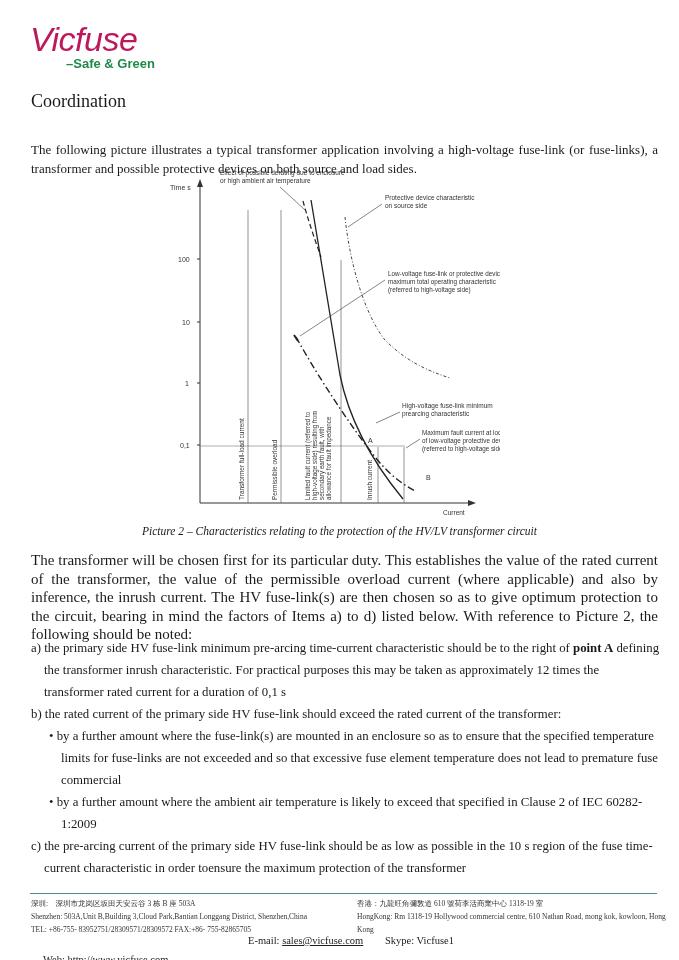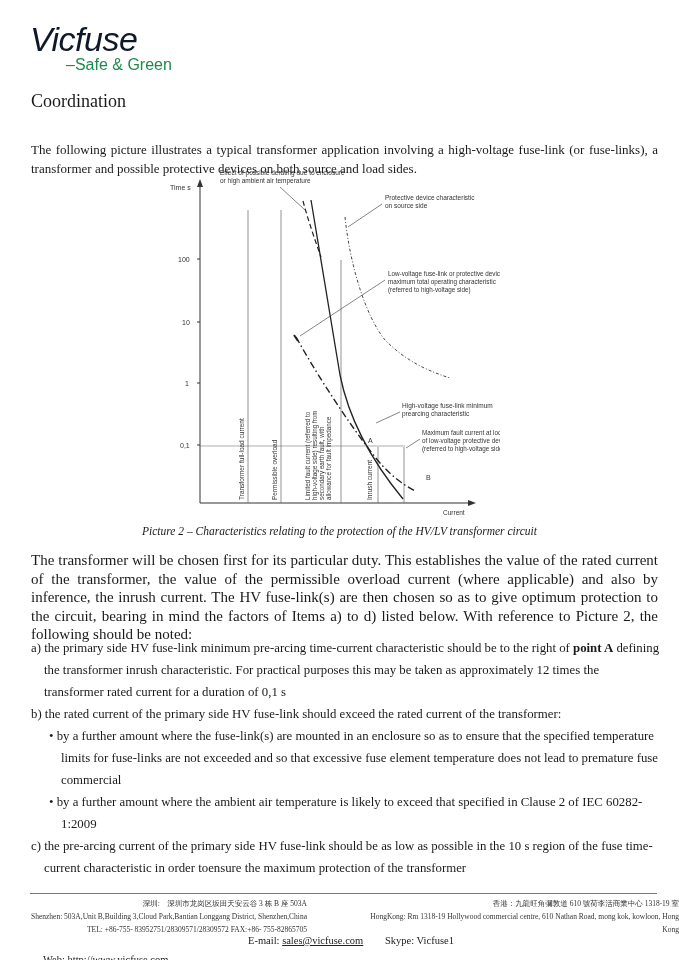--- a/index.html
+++ b/index.html
@@ -1,30 +1,30 @@
 <!DOCTYPE html>
 <html><head>
 <meta charset="utf-8">
 <style>
   html, body { margin: 0; padding: 0; background: #ffffff; }
   body { width: 679px; height: 960px; position: relative; overflow: hidden; font-family: "Liberation Serif", serif; color: #1a1a1a; }
   .logo { position: absolute; left: 30px; top: 22px; }
-  .logo-main { font-family: "Liberation Sans", sans-serif; font-style: italic; font-size: 34px; color: #0f172a; line-height: 34px; letter-spacing: -0.5px; }
-  .logo-sub { font-family: "Liberation Sans", sans-serif; font-weight: normal; font-size: 16px; color: #1e8a4a; margin-left: 36px; margin-top: 0px; }
+  .logo-main { font-family: "Liberation Sans", sans-serif; font-style: italic; font-size: 34px; color: #be185d; line-height: 34px; letter-spacing: -0.5px; }
+  .logo-sub { font-family: "Liberation Sans", sans-serif; font-weight: bold; font-size: 13px; color: #1e8a4a; margin-left: 36px; margin-top: 0px; }
   .title { position: absolute; left: 31px; top: 91px; font-weight: normal; font-size: 18px; }
   .intro { position: absolute; left: 31px; top: 117px; width: 627px; font-size: 13px; line-height: 19px; text-align: justify; margin-top: 23px; }
   .chart { position: absolute; left: 160px; top: 165px; width: 340px; height: 360px; }
   .caption { position: absolute; left: 0; width: 679px; top: 525px; text-align: center; font-style: italic; font-size: 11.5px; }
   .para { position: absolute; left: 31px; top: 551px; width: 627px; font-size: 15px; line-height: 18.5px; text-align: justify; }
   .list { position: absolute; left: 31px; top: 637px; width: 630px; font-size: 12.8px; line-height: 22px; }
   .li { padding-left: 13px; text-indent: -13px; }
   .sub { padding-left: 30px; text-indent: -12px; }
   .footer { position: absolute; left: 0; top: 893px; width: 679px; }
   .footer-rule { position: absolute; left: 30px; top: 0; width: 627px; height: 1px; background: #4c8c8c; }
-  .fcol { position: absolute; font-size: 7.5px; line-height: 13px; color: #333; font-family: "Liberation Serif", serif; text-align: right; }
+  .fcol { position: absolute; font-size: 7.5px; line-height: 13px; color: #333; font-family: "Liberation Serif", serif; }
   .fl { left: 31px; top: 4px; }
   .fr { left: 357px; top: 4px; }
   .fweb { position: absolute; top: 42px; font-size: 10.5px; color: #222; }
   .fweb a { color: #222; text-decoration: underline; }
   svg text { font-family: "Liberation Sans", sans-serif; }
 </style>
 </head>
 <body>
 
 <div class="logo">

